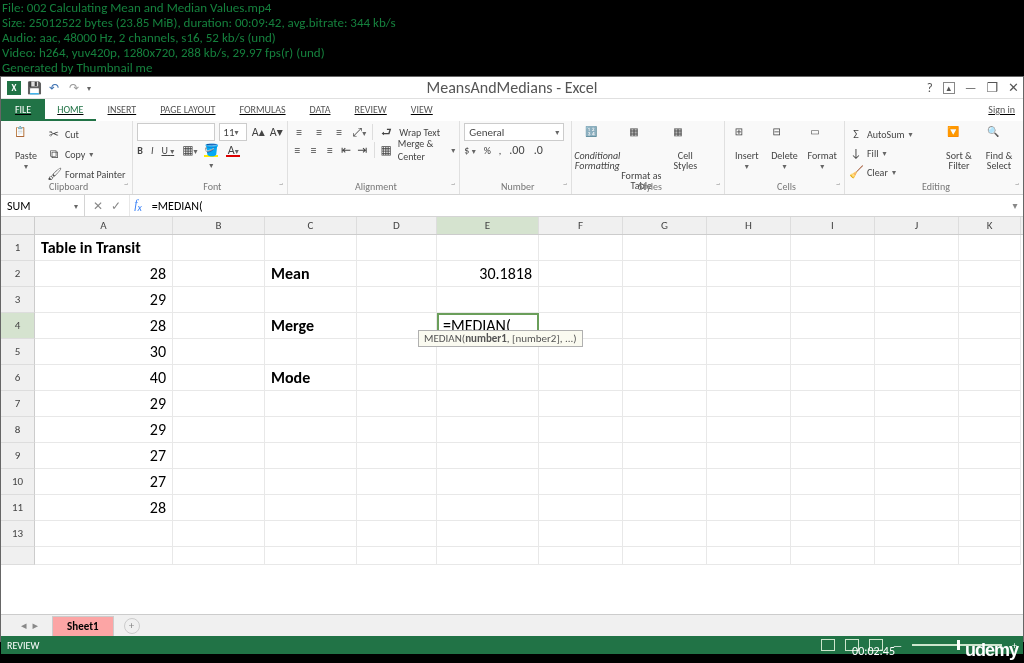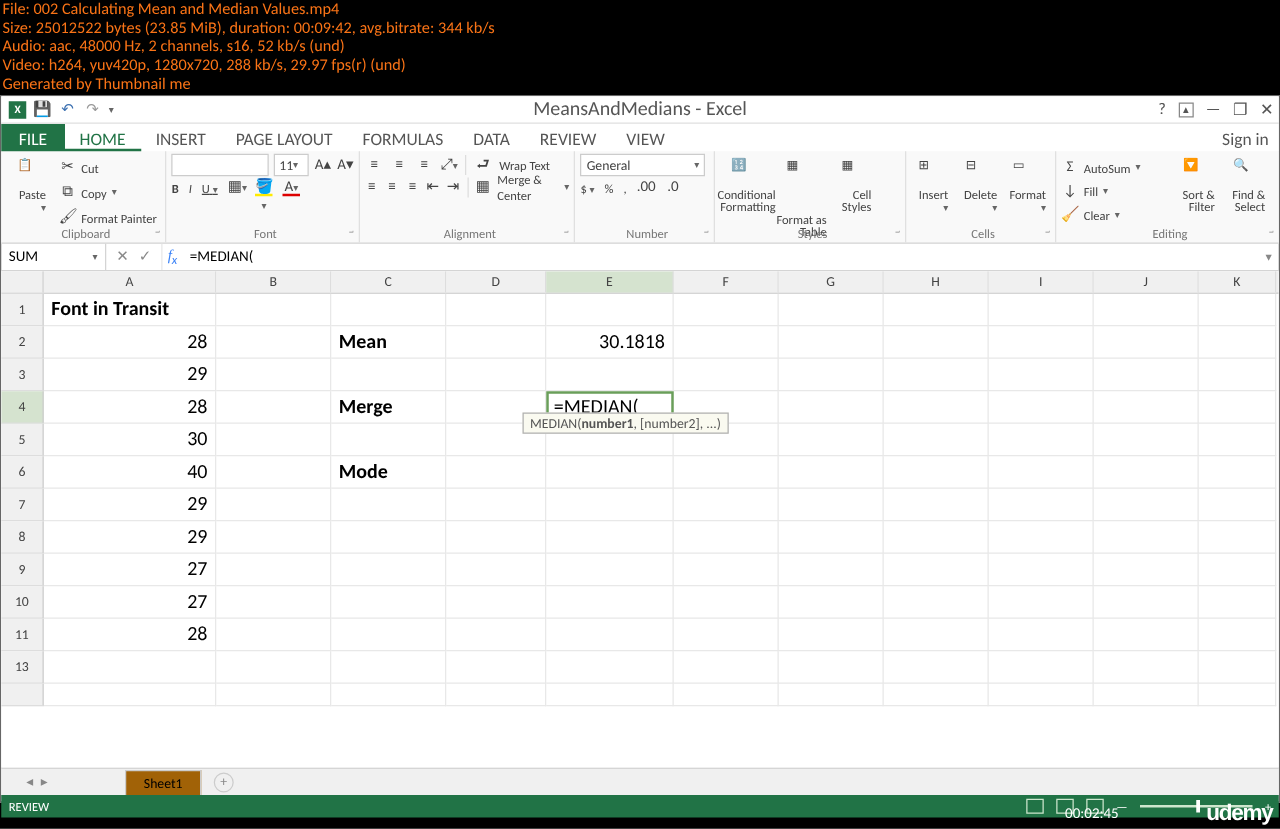--- a/index.html
+++ b/index.html
@@ -1,38 +1,38 @@
 <!DOCTYPE html>
 <html><head>
 <meta charset="utf-8">
 <style>
 * { margin: 0; padding: 0; box-sizing: border-box; font-family: "Segoe UI", Calibri, Arial, sans-serif; }
 body { background: #000; width: 1024px; height: 663px; overflow: hidden; position: relative; }
-.overlay-text { position: absolute; top: 0; left: 2px; color: #f97316; font-family: "Arial Narrow", sans-serif; font-size: 13px; line-height: 15px; z-index: 100; letter-spacing: 0; text-shadow: 0 0 2px #000; }
+.overlay-text { position: absolute; top: 0; left: 2px; color: #15803d; font-family: "Arial Narrow", sans-serif; font-size: 13px; line-height: 15px; z-index: 100; letter-spacing: 0; text-shadow: 0 0 2px #000; }
 .overlay-text div { white-space: nowrap; }
 .excel-window { position: absolute; top: 76px; left: 0; width: 1024px; height: 566px; background: #fff; border: 1px solid #666; }
 .title-bar { height: 22px; background: #fff; display: flex; align-items: center; font-size: 11px; color: #666; position: relative; border-bottom: 1px solid #e0e0e0; }
 .title-bar .qat { display: flex; align-items: center; gap: 6px; padding-left: 6px; }
 .title-bar .qat svg, .title-bar .qat .ic { width: 14px; height: 14px; }
 .title-bar .title-center { position: absolute; left: 50%; transform: translateX(-50%); font-size: 16px; color: #555; }
 .title-bar .right-controls { position: absolute; right: 4px; display: flex; gap: 10px; align-items: center; }
 .title-bar .right-controls span { cursor: default; font-size: 13px; color: #555; }
-.menu-bar { height: 22px; background: #fff; display: flex; align-items: stretch; font-size: 14px; }
+.menu-bar { height: 22px; background: #fff; display: flex; align-items: stretch; font-size: 10px; text-decoration: underline; }
 .menu-bar .tab { padding: 4px 12px 0 12px; text-transform: uppercase; color: #555; cursor: pointer; }
 .menu-bar .tab.file { background: #217346; color: #fff; padding: 4px 14px; }
 .menu-bar .tab.active { border-bottom: 2px solid #217346; color: #217346; }
 .menu-bar .signin { margin-left: auto; padding: 4px 8px; color: #555; }
 .ribbon { height: 74px; background: #f9f9f9; border-bottom: 1px solid #d4d4d4; display: flex; font-size: 10px; color: #444; }
 .ribbon-group { border-right: 1px solid #e0e0e0; display: flex; flex-direction: column; padding: 2px 4px 0 4px; position: relative; }
 .ribbon-group .group-label { position: absolute; bottom: 1px; left: 4px; right: 0; text-align: center; font-size: 10px; color: #777; }
 .ribbon-group .group-label::after { content: "⌐"; position: absolute; right: 4px; transform: rotate(180deg); font-size: 8px; color: #888; }
 .ribbon-row { display: flex; align-items: center; gap: 4px; height: 18px; }
 .ribbon-big { display: flex; flex-direction: column; align-items: center; justify-content: flex-start; width: 42px; padding-top: 2px; gap: 2px; }
 .ribbon-big .big-icon { width: 24px; height: 24px; }
-.ribbon-big .big-label { font-size: 10px; text-align: right; line-height: 10px; }
+.ribbon-big .big-label { font-size: 10px; text-align: center; line-height: 10px; }
 .clipboard-wrap { display: flex; }
 .ic { display: inline-block; width: 14px; height: 14px; font-size: 12px; text-align: center; line-height: 14px; }
 .dd { font-size: 8px; color: #666; }
 .font-box, .size-box { border: 1px solid #ccc; background: #fff; font-size: 11px; padding: 0 3px; height: 18px; display: inline-flex; align-items: center; }
 .font-box { width: 78px; color: #aaa; }
 .size-box { width: 28px; }
 .alignment-group { width: 172px; }
 .number-group { width: 120px; }
 .number-fmt { border: 1px solid #ccc; background: #fff; width: 100px; height: 18px; font-size: 11px; padding: 0 4px; display: flex; align-items: center; justify-content: space-between; }
 .styles-group { display: flex; gap: 2px; }
@@ -54,21 +54,21 @@
 .sheet-row { display: flex; height: 26px; }
 .row-h { width: 34px; background: #f0f0f0; border-right: 1px solid #ccc; border-bottom: 1px solid #ddd; text-align: center; font-size: 11px; line-height: 26px; color: #444; }
 .row-h.active { background: #d5e3cf; }
 .cell { border-right: 1px solid #e8e8e8; border-bottom: 1px solid #e8e8e8; font-size: 16px; padding: 3px 6px 0 6px; font-family: Calibri, sans-serif; overflow: visible; white-space: nowrap; position: relative; }
 .cell.num { text-align: right; }
 .cell.head { font-weight: bold; }
 .cell.editing { border: 2px solid #6a9e5a; padding: 1px 4px; background: #fff; z-index: 5; }
 .tooltip { position: absolute; border: 1px solid #b0b0b0; background: #fafaf0; font-size: 11px; padding: 1px 5px; color: #555; font-family: "Segoe UI", sans-serif; z-index: 20; }
 .sheet-tabs { height: 22px; background: #f0f0f0; border-top: 1px solid #ccc; display: flex; align-items: center; font-size: 11px; padding-left: 20px; }
 .sheet-tabs .nav-arrows { display: flex; gap: 6px; color: #888; margin-right: 14px; }
-.sheet-tab { padding: 3px 14px; background: #a16207; border: 1px solid #ccc; border-bottom: none; font-weight: normal; margin-left: 48px; }
+.sheet-tab { padding: 3px 14px; background: #fca5a5; border: 1px solid #ccc; border-bottom: none; font-weight: bold; }
 .sheet-tabs .plus { margin-left: 10px; border: 1px solid #ccc; border-radius: 50%; width: 16px; height: 16px; text-align: center; line-height: 13px; color: #888; }
 .status-bar { height: 18px; background: #217346; color: #fff; display: flex; align-items: center; font-size: 10px; padding: 0 6px; justify-content: space-between; }
 .status-bar .views { display: flex; gap: 10px; align-items: center; }
 .status-bar .views .v { width: 14px; height: 12px; border: 1px solid #cde6cd; }
 .zoom-slider { width: 90px; height: 2px; background: #cde6cd; position: relative; }
 .zoom-slider::before { content: ""; position: absolute; left: 50%; top: -4px; width: 3px; height: 10px; background: #fff; }
 .bottom-right { position: absolute; bottom: 2px; right: 6px; color: #fff; font-size: 12px; font-family: "Arial Narrow", sans-serif; z-index: 101; display: flex; align-items: center; gap: 70px; }
 .udemy-logo { color: #fff; font-family: Arial, sans-serif; font-weight: bold; font-size: 18px; letter-spacing: -1px; }
 .col-A { width: 138px; } .col-B { width: 92px; } .col-C { width: 92px; } .col-D { width: 80px; }
 .col-E { width: 102px; } .col-F { width: 84px; } .col-G { width: 84px; } .col-H { width: 84px; }
@@ -202,21 +202,21 @@
         <span class="ic">.00</span>
         <span class="ic">.0</span>
       </div>
       <div class="group-label">Number</div>
     </div>
 
     <div class="ribbon-group" style="width:164px;">
       <div class="styles-group">
         <div class="ribbon-big">
             <span class="big-icon">🔢</span>
-            <span class="big-label" style="white-space:pre-line;">Conditional
+            <span class="big-label" style="white-space:pre-line;font-style:italic;">Conditional
 Formatting</span>
           </div>
         <div class="ribbon-big">
             <span class="big-icon">▦</span>
             <span class="big-label" style="white-space:pre-line;margin-top:20px;">Format as
 Table</span>
           </div>
         <div class="ribbon-big">
             <span class="big-icon">▦</span>
             <span class="big-label" style="white-space:pre-line;">Cell
@@ -303,21 +303,21 @@
       <div class="col-h col-F">F</div>
       <div class="col-h col-G">G</div>
       <div class="col-h col-H">H</div>
       <div class="col-h col-I">I</div>
       <div class="col-h col-J">J</div>
       <div class="col-h col-K">K</div>
     </div>
     <div class="rows-wrap" id="rows-wrap">
         <div class="sheet-row">
           <div class="row-h">1</div>
-          <div class="cell col-A head">Font in Transit</div>
+          <div class="cell col-A head">Table in Transit</div>
           <div class="cell col-B"></div>
           <div class="cell col-C"></div>
           <div class="cell col-D"></div>
           <div class="cell col-E"></div>
           <div class="cell col-F"></div>
           <div class="cell col-G"></div>
           <div class="cell col-H"></div>
           <div class="cell col-I"></div>
           <div class="cell col-J"></div>
           <div class="cell col-K"></div>

